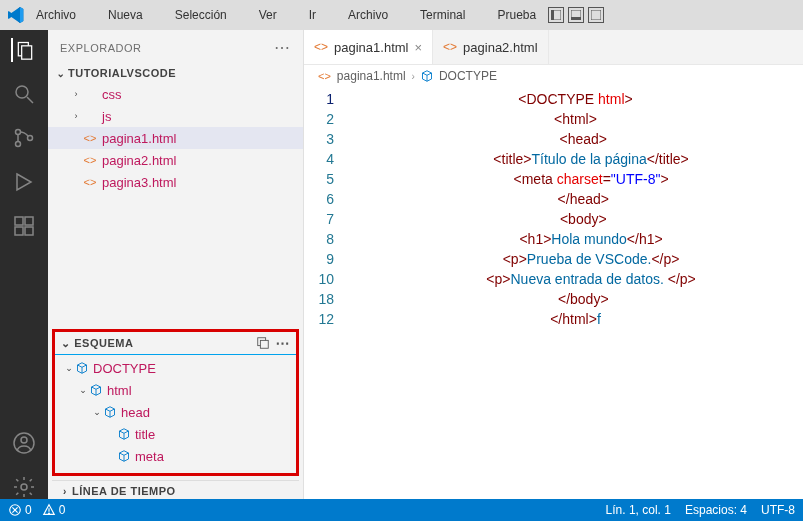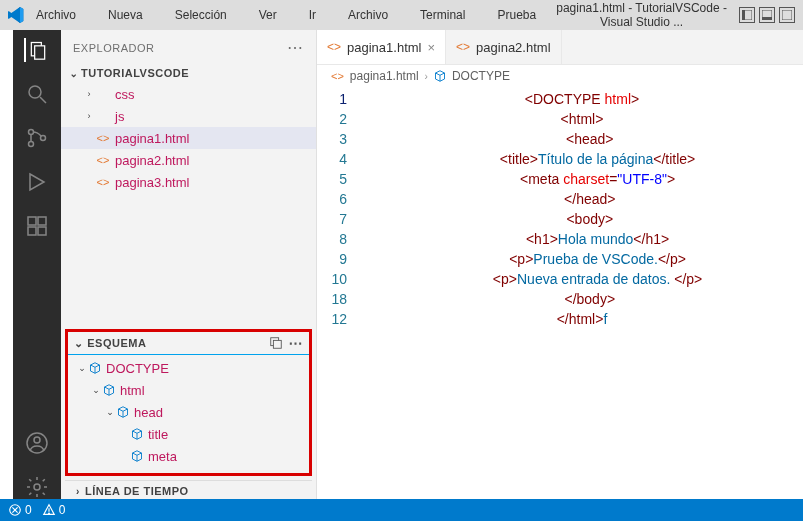--- a/index.html
+++ b/index.html
@@ -6,21 +6,21 @@
 body { width: 803px; height: 521px; background: #fff; overflow: hidden; font-size: 13px; color: #333; }
 
 .titlebar { height: 30px; background: #ddd; display: flex; align-items: center; padding: 0 8px; gap: 4px; }
 .titlebar .logo { width: 16px; height: 16px; }
 .titlebar .menus { display: flex; gap: 16px; }
 .titlebar .menu { padding: 4px 8px; font-size: 12px; cursor: pointer; }
 .titlebar .title { flex: 1; text-align: center; font-size: 12px; color: #333; }
 .titlebar .winctrl { display: flex; gap: 4px; }
 .titlebar .winctrl span { width: 16px; height: 16px; border: 1px solid #555; display: inline-flex; align-items: center; justify-content: center; font-size: 9px; }
 
-.main { display: flex; height: 469px; padding-left: 13px; }
+.main { display: flex; height: 469px; }
 
 .activitybar { width: 48px; background: #2c2c2c; display: flex; flex-direction: column; align-items: center; padding-top: 8px; gap: 20px; }
 .activitybar .aicon { width: 24px; height: 24px; color: #858585; cursor: pointer; display:flex; align-items:center; justify-content:center; }
 .activitybar .aicon.active { color: #fff; border-left: 2px solid #fff; margin-left:-2px; padding-left:2px;}
 .activitybar .spacer { flex: 1; }
 
 .sidebar { width: 256px; background: #f3f3f3; display: flex; flex-direction: column; border-right: 1px solid #e0e0e0; }
 .side-header { height: 35px; display: flex; align-items: center; justify-content: space-between; padding: 0 12px; font-size: 11px; color: #6f6f6f; letter-spacing: 0.5px; }
 .side-header .hlabel { text-transform: uppercase; }
 .side-header .dots { cursor: pointer; font-size: 16px; letter-spacing: 1px; }
@@ -81,21 +81,20 @@
   <div class="menus" id="menus">
       <span class="menu">Archivo</span>
       <span class="menu">Nueva</span>
       <span class="menu">Selección</span>
       <span class="menu">Ver</span>
       <span class="menu">Ir</span>
       <span class="menu">Archivo</span>
       <span class="menu">Terminal</span>
       <span class="menu">Prueba</span>
     </div>
-  <div class="title">pagina1.html - TutorialVSCode - Visual Studio ...</div>
   <div class="winctrl">
     <span>
         <svg width="10" height="10" viewBox="0 0 10 10">
           <rect x="0" y="0" width="10" height="10" fill="none" stroke="#555"></rect>
           <rect x="0" y="0" width="3" height="10" fill="#555"></rect>
         </svg>
       </span>
     <span>
         <svg width="10" height="10" viewBox="0 0 10 10">
           <rect x="0" y="0" width="10" height="10" fill="none" stroke="#555"></rect>
@@ -330,13 +329,18 @@
     </span>
     <span class="sitem">
       <svg width="14" height="14" viewBox="0 0 16 16" fill="none" stroke="#fff" stroke-width="1.3">
           <path d="M8 2l6 11H2L8 2z"></path>
           <line x1="8" y1="6" x2="8" y2="10"></line>
           <circle cx="8" cy="12" r="0.5" fill="#fff"></circle>
         </svg>
       <span>0</span>
     </span>
   </div>
+  <div class="sright">
+    <span class="sitem">Lín. 1, col. 1</span>
+    <span class="sitem">Espacios: 4</span>
+    <span class="sitem">UTF-8</span>
+  </div>
 </div>
 
 </body></html>

